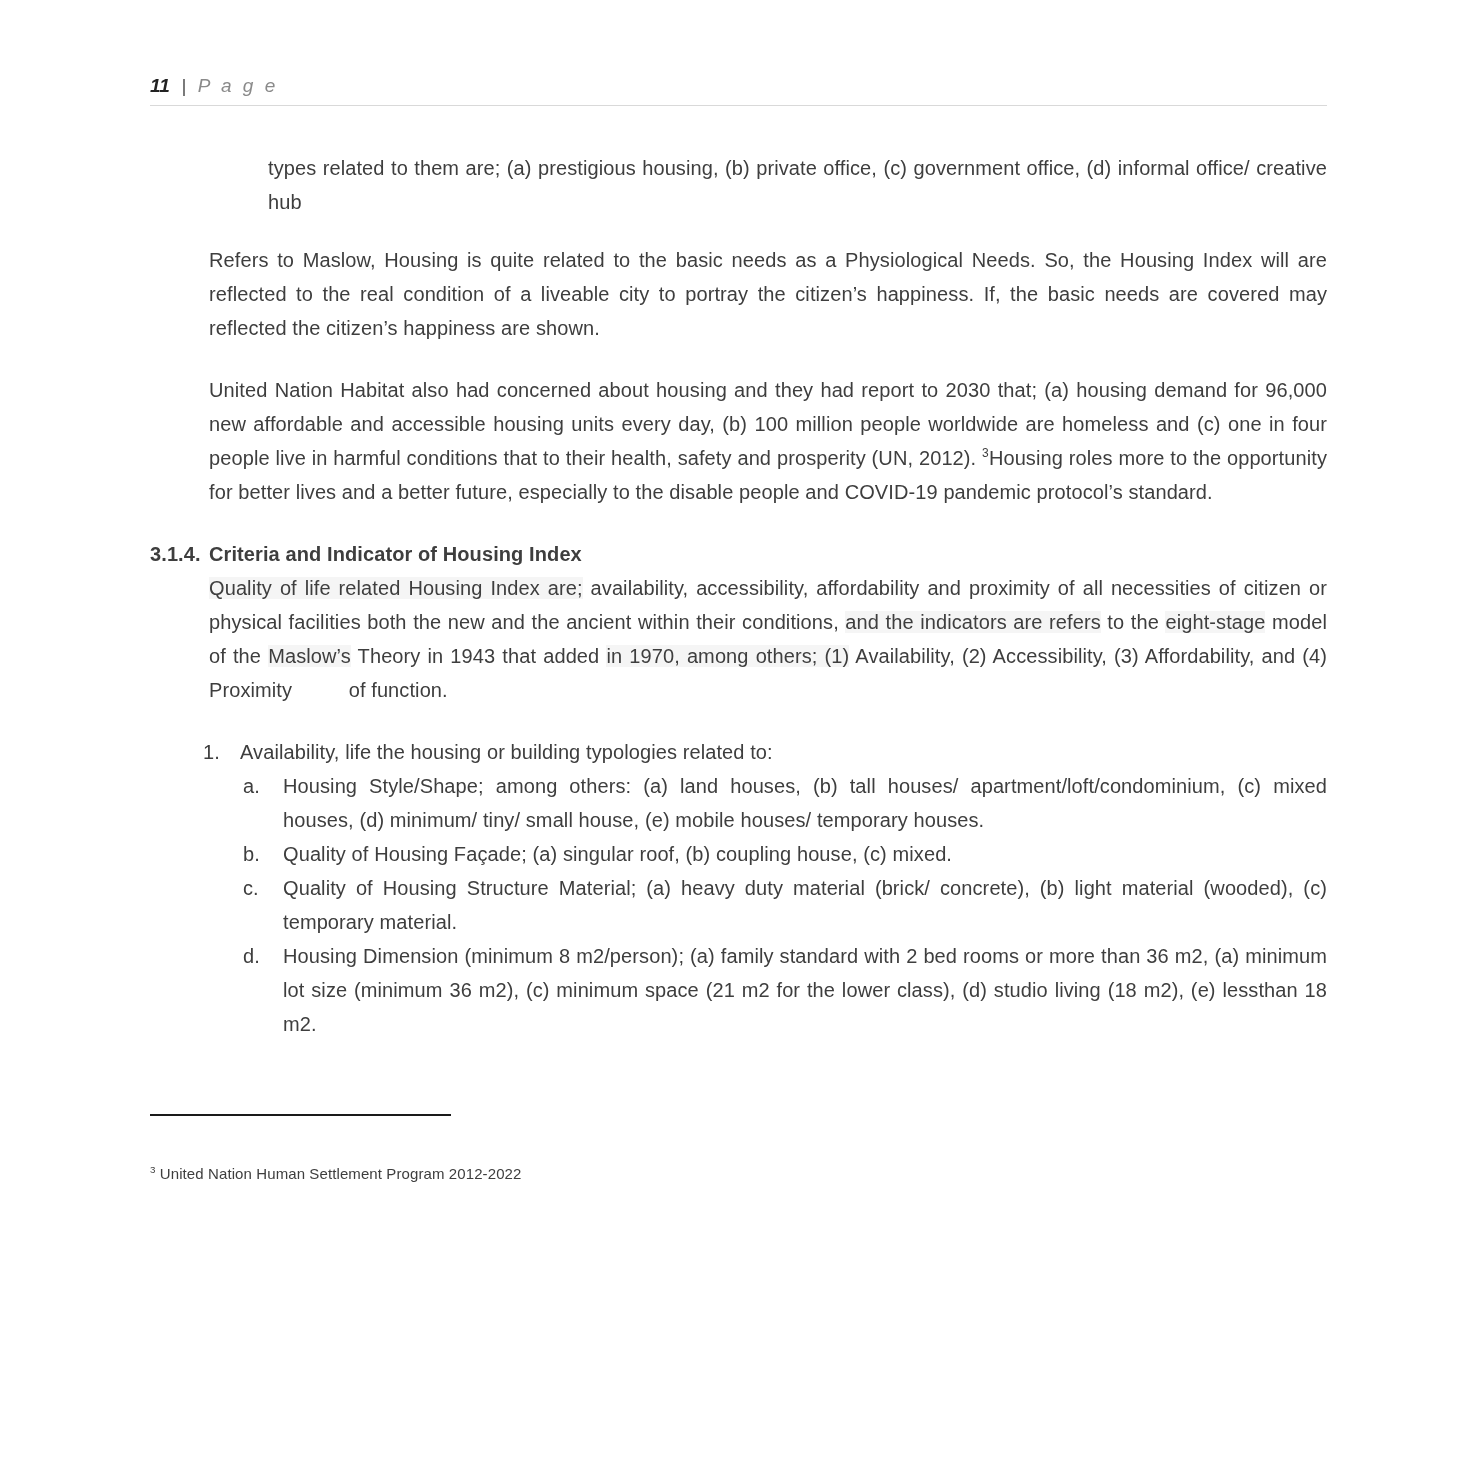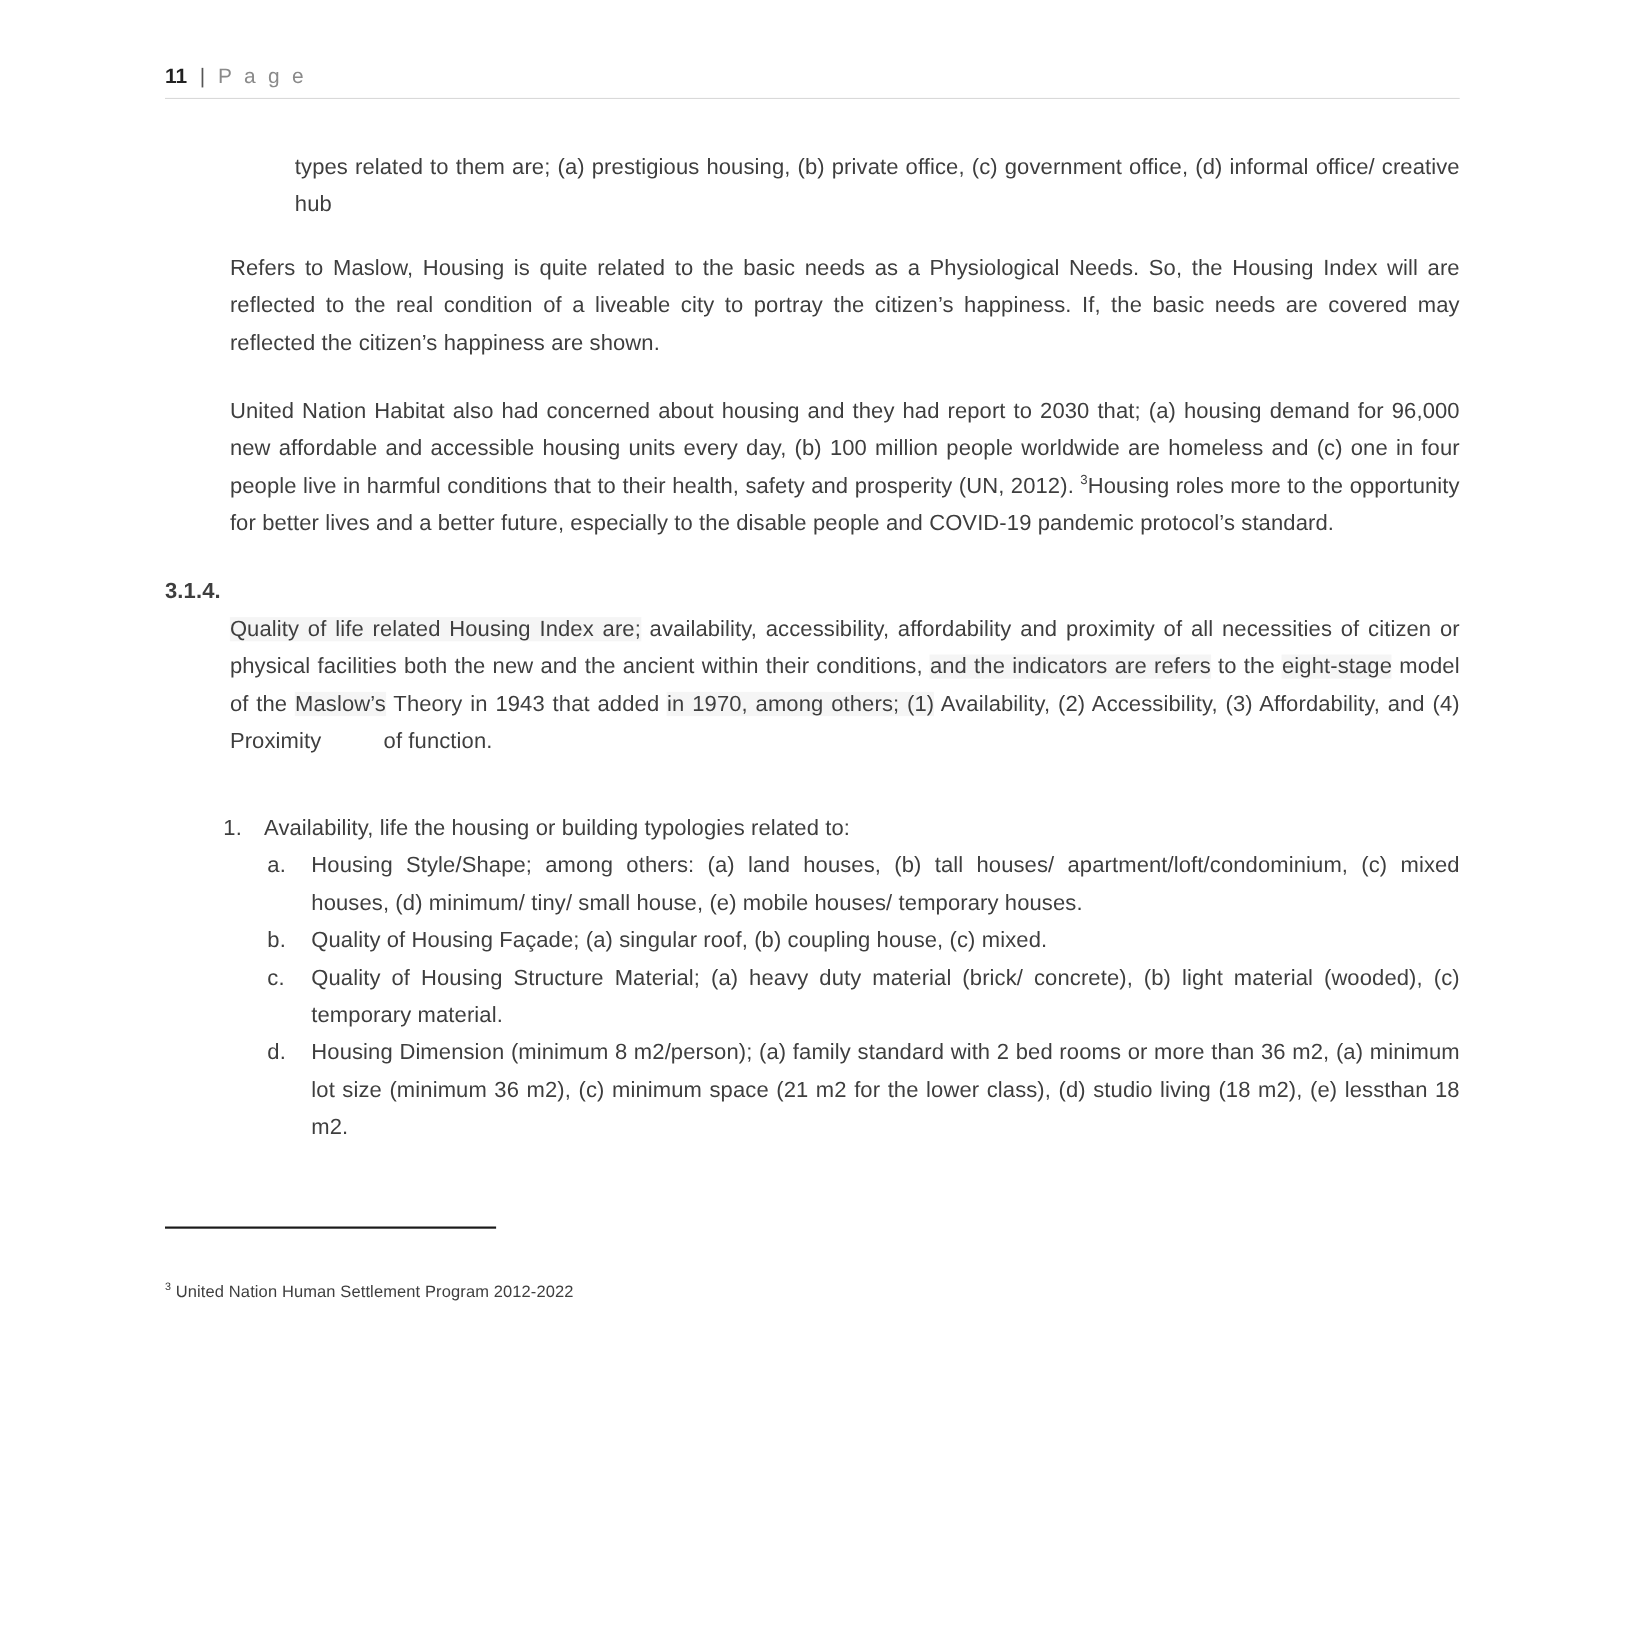--- a/index.html
+++ b/index.html
@@ -10,37 +10,37 @@
     background: #ffffff;
     font-family: "Liberation Sans", sans-serif;
     color: #3e3e3e;
     font-size: 20px;
     line-height: 34px;
     letter-spacing: 0.1px;
     overflow: hidden;
     box-sizing: border-box;
   }
   .content { margin-left: 150px; width: 1177px; }
-  header { padding-top: 58px; }
+  header { padding-top: 74px; font-style: italic; }
   .hdr-line { font-size: 19px; line-height: 23px; }
   .hdr-num { font-weight: 700; color: #222222; }
   .hdr-div { color: #555555; margin: 0 6px; }
   .hdr-label { color: #8a8a8a; letter-spacing: 3px; }
   .hdr-rule { margin-top: 8px; border-bottom: 1px solid #d9d9d9; width: 1177px; }
 
   p { margin: 0 0 28px 0; text-align: justify; }
   .p-carryover { margin-left: 118px; margin-top: 45px; margin-bottom: 24px; }
   .p-l1 { margin-left: 59px; }
 
   .sup { font-size: 0.6em; vertical-align: super; line-height: 0; }
   .hl { background: #f5f5f5; }
 
   .sec-head { display: flex; font-weight: bold; }
   .sec-num { flex: 0 0 59px; }
-  .sec-body { margin-bottom: 45px; }
+  .sec-body { margin-bottom: 28px; }
 
   .li1 { display: flex; margin-left: 53px; }
   .li1-marker { flex: 0 0 37px; }
   .li1-text { flex: 1; text-align: justify; }
 
   .li2 { display: flex; margin-left: 93px; }
   .li2-marker { flex: 0 0 40px; }
   .li2-text { flex: 1; text-align: justify; }
 
   footer { margin-top: 73px; }
@@ -65,20 +65,21 @@
 
     <main>
       <p class="p-carryover">types related to them are; (a) prestigious housing, (b) private office, (c) government office, (d) informal office/ creative hub</p>
 
       <p class="p-l1">Refers to Maslow, Housing is quite related to the basic needs as a Physiological Needs. So, the Housing Index will are reflected to the real condition of a liveable city to portray the citizen’s happiness. If, the basic needs are covered may reflected the citizen’s happiness are shown.</p>
 
       <p class="p-l1"><span>United Nation Habitat also had concerned about housing and they had report to 2030 that; (a) housing demand for 96,000 new affordable and accessible housing units every day, (b) 100 million people worldwide are homeless and (c) one in four people live in harmful conditions that to their health, safety and prosperity (UN, 2012). </span><span class="sup">3</span><span>Housing roles more to the opportunity for better lives and a better future, especially to the disable people and COVID-19 pandemic protocol’s standard.</span></p>
 
       <div class="sec-head">
         <span class="sec-num">3.1.4.</span>
+        <span class="sec-title">Criteria and Indicator of Housing Index</span>
       </div>
       <p class="p-l1 sec-body"><span class="hl">Quality of life related Housing Index are;</span><span> availability, accessibility, affordability and proximity of all necessities of citizen or physical facilities both the new and the ancient within their conditions, </span><span class="hl">and the indicators are refers</span><span> to the </span><span class="hl">eight-stage</span><span> model of the </span><span class="hl">Maslow’s</span><span> Theory in 1943 that added </span><span class="hl">in 1970, among others; (1)</span><span> Availability, (2) Accessibility, (3) Affordability, and (4) Proximity&nbsp;&nbsp;&nbsp;&nbsp;&nbsp;&nbsp;&nbsp;&nbsp;&nbsp; of function.</span></p>
 
       <div class="li1">
         <span class="li1-marker">1.</span>
         <div class="li1-text">Availability, life the housing or building typologies related to:</div>
       </div>
 
       <div class="li2">
         <span class="li2-marker">a.</span>

